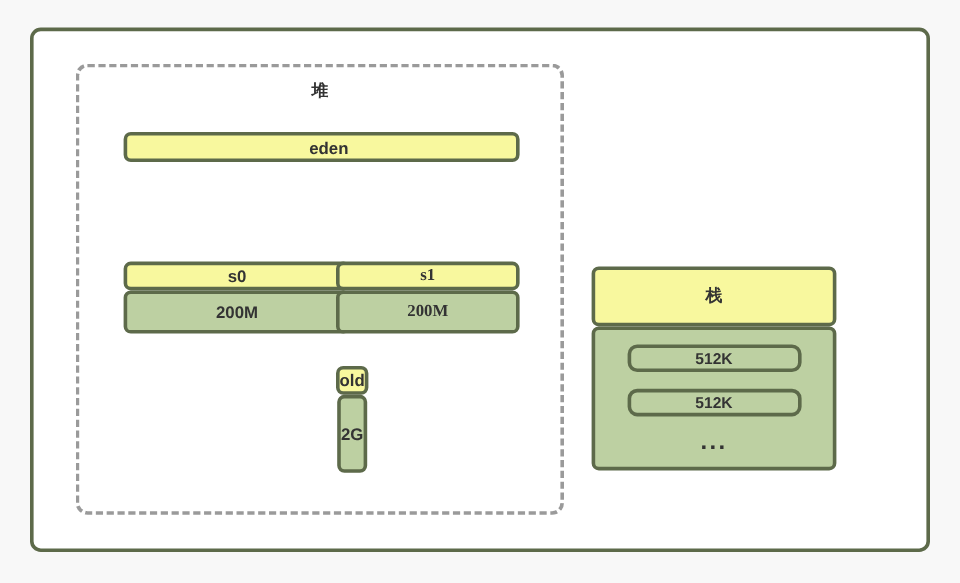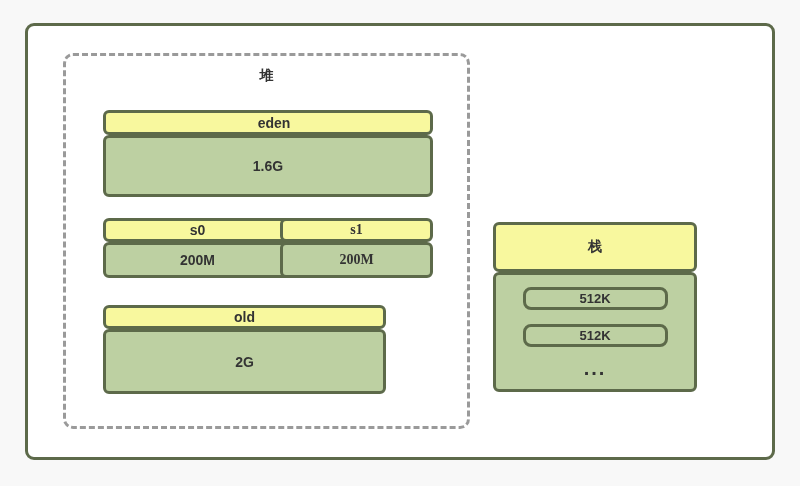--- a/index.html
+++ b/index.html
@@ -65,21 +65,21 @@
     color: var(--c-text);
     flex: 1 1 auto;
   }
   
   #box-eden  { left: 75px;  top: 84px;  width: 330px; height: 87px; }
   #box-eden .hdr { height: 25px; padding-left: 12px; }
   #box-s0    { left: 75px;  top: 192px; width: 189px; height: 60px; }
   #box-s0 .hdr { height: 24px; }
   #box-s1    { left: 252px; top: 192px; width: 153px; height: 60px; font-family: Liberation Serif, serif; }
   #box-s1 .hdr { height: 24px; }
-  #box-old   { left: 75px;  top: 279px; width: 283px; height: 89px; }
+  #box-old   { left: 75px;  top: 279px; width: 381px; height: 89px; align-items: center; }
   #box-old .hdr { height: 24px; }
   #box-meta  { left: 465px; top: 84px;  width: 204px; height: 88px; }
   #box-meta .hdr { height: 24px; }
   #box-stack { left: 465px; top: 196px; width: 204px; height: 170px; }
   #box-stack .hdr { height: 50px; }
   #box-stack .bdy {
     flex-direction: column;
     justify-content: flex-start;
     padding-top: 12px;
     gap: 14px;
@@ -106,21 +106,20 @@
 <body>
 
 <div id="canvas">
   <div class="outer-frame">
 
     <div class="heap-dashed"></div>
     <div class="heap-title">堆</div>
 
     <div class="membox" id="box-eden">
       <div class="hdr">eden</div>
-      <div class="bdy">1.6G</div>
     </div>
 
     <div class="membox" id="box-s0">
       <div class="hdr">s0</div>
       <div class="bdy">200M</div>
     </div>
 
     <div class="membox" id="box-s1">
       <div class="hdr">s1</div>
       <div class="bdy">200M</div>

